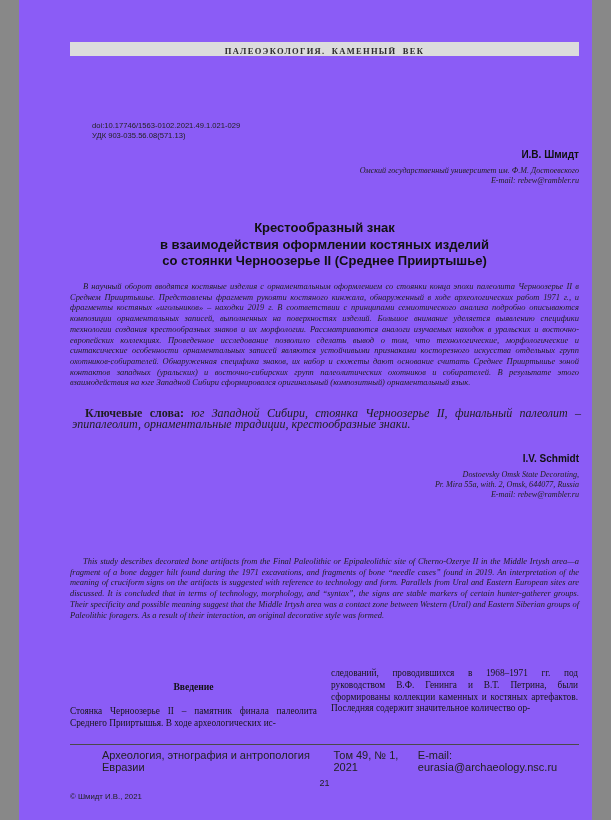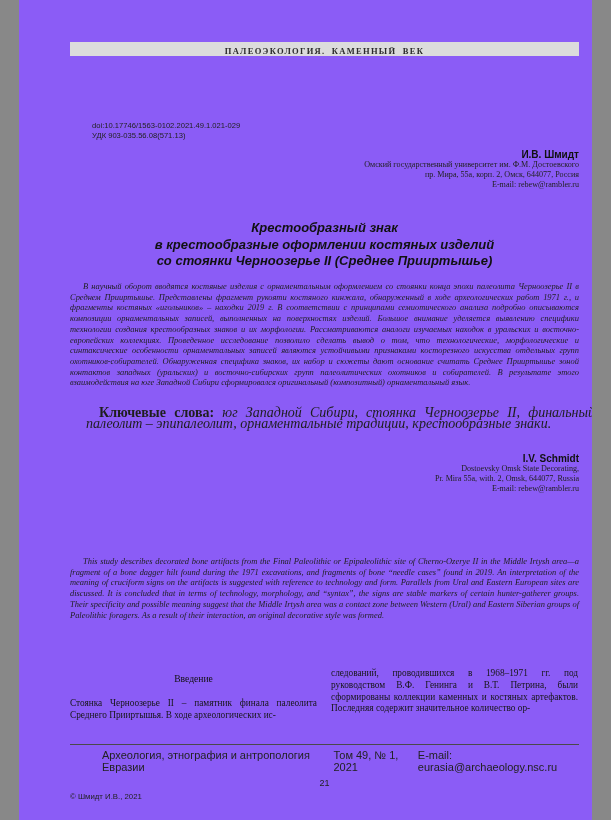--- a/index.html
+++ b/index.html
@@ -17,50 +17,50 @@
   .band span{
     font-family:"Liberation Serif",serif;font-weight:600;font-size:8.5px;
     letter-spacing:1.3px;word-spacing:3px;color:#2a2a2a;
   }
   
   .meta{top:121px;left:73px;font-family:"Liberation Sans",sans-serif;
     font-size:7.6px;line-height:10px;color:#222;}
   
   .author-ru{top:149px;left:51px;width:509px;text-align:right;}
   .author-name{font-family:"Liberation Sans",sans-serif;font-weight:bold;font-size:10px;color:#111;}
-  .affil{font-size:8.1px;line-height:9.8px;margin-top:0;color:#222;}
+  .affil{font-style:italic;font-size:8.1px;line-height:9.8px;margin-top:6px;color:#222;}
   
   .title-ru{top:220px;left:51px;width:509px;text-align:center;
     font-family:"Liberation Sans",sans-serif;font-weight:bold;
-    font-size:13px;line-height:16.5px;color:#111;font-style:italic;}
+    font-size:13px;line-height:16.5px;color:#111;}
   
   .abstract{left:51px;width:509px;font-style:italic;font-size:8.45px;
     line-height:10.7px;text-align:justify;color:#1e1e1e;}
   .abstract p{margin:0;text-indent:13px;font-style:italic;}
   .abstract-ru{top:281px;}
   .abstract-en{top:556px;}
-  .keywords{left:67px;width:509px;font-size:14px;line-height:10.7px;
+  .keywords{left:53px;width:509px;font-size:12px;line-height:10.7px;
     text-align:justify;color:#1e1e1e;}
   .keywords p{margin:0;text-indent:13px;}
   .kw-label{font-weight:bold;font-style:normal;}
   .kw-label-en{font-weight:normal;font-style:normal;}
   .kw-text{font-style:italic;}
   .keywords-ru{top:408px;}
   .keywords-en{top:636px;}
   
   .author-en{top:453px;left:51px;width:509px;text-align:right;}
   
   .title-en{top:521px;left:51px;width:509px;text-align:center;
     font-family:"Liberation Sans",sans-serif;font-weight:bold;
     font-size:11.5px;line-height:15px;color:#111;letter-spacing:.2px;}
   
   .columns{top:668px;left:51px;width:509px;display:flex;gap:14px;}
   .col{width:247px;font-size:9.3px;line-height:11.8px;text-align:justify;color:#161616;}
   .col p{margin:0;}
-  .sec-head{text-align:center;font-weight:normal;font-size:9.6px;margin:5px 0 13px 0;color:#111;}
+  .sec-head{text-align:center;font-weight:bold;font-size:9.6px;margin:13px 0 13px 0;color:#111;}
   
   .rule{top:744px;left:51px;width:509px;border-top:1px solid #4a4a4a;height:0;}
   .footer-row{top:749px;left:83px;width:477px;display:flex;
     justify-content:space-between;font-family:"Liberation Sans",sans-serif;
     font-size:11px;color:#222;}
   .copyright{top:792px;left:51px;width:509px;
     font-family:"Liberation Sans",sans-serif;font-size:7.8px;color:#222;}
   .pagenum{top:778px;left:51px;width:509px;text-align:center;
     font-family:"Liberation Sans",sans-serif;font-size:9px;color:#222;}
 </style>
@@ -75,28 +75,27 @@
 
   <div class="abs meta">
     <div>doi:10.17746/1563-0102.2021.49.1.021-029</div>
     <div>УДК 903-035.56.08(571.13)</div>
   </div>
 
   <div class="abs author-ru">
     <div class="author-name">И.В. Шмидт</div>
     <div class="affil">
       <div>Омский государственный университет им. Ф.М. Достоевского</div>
-      <div>пр. Мира, 55а, корп. 2, Омск, 644077, Россия</div>
       <div>E-mail: rebew@rambler.ru</div>
     </div>
   </div>
 
   <div class="abs title-ru">
     <div>Крестообразный знак</div>
-    <div>в крестообразные оформлении костяных изделий</div>
+    <div>в взаимодействия оформлении костяных изделий</div>
     <div>со стоянки Черноозерье II (Среднее Прииртышье)</div>
   </div>
 
   <div class="abs abstract abstract-ru">
     <p>В научный оборот вводятся костяные изделия с орнаментальным оформлением со стоянки конца эпохи палеолита Черноозерье II в Среднем Прииртышье. Представлены фрагмент рукояти костяного кинжала, обнаруженный в ходе археологических работ 1971 г., и фрагменты костяных «игольников» – находки 2019 г. В соответствии с принципами семиотического анализа подробно описываются композиции орнаментальных записей, выполненных на поверхностях изделий. Большое внимание уделяется выявлению специфики технологии создания крестообразных знаков и их морфологии. Рассматриваются аналоги изучаемых находок в уральских и восточно-европейских коллекциях. Проведенное исследование позволило сделать вывод о том, что технологические, морфологические и синтаксические особенности орнаментальных записей являются устойчивыми признаками косторезного искусства отдельных групп охотников-собирателей. Обнаруженная специфика знаков, их набор и сюжеты дают основание считать Среднее Прииртышье зоной контактов западных (уральских) и восточно-сибирских групп палеолитических охотников и собирателей. В результате этого взаимодействия на юге Западной Сибири сформировался оригинальный (композитный) орнаментальный язык.</p>
   </div>
 
   <div class="abs keywords keywords-ru">
     <p><span class="kw-label">Ключевые слова:</span><span class="kw-text"> юг Западной Сибири, стоянка Черноозерье II, финальный палеолит – эпипалеолит, орнаментальные традиции, крестообразные знаки.</span></p>
   </div>

